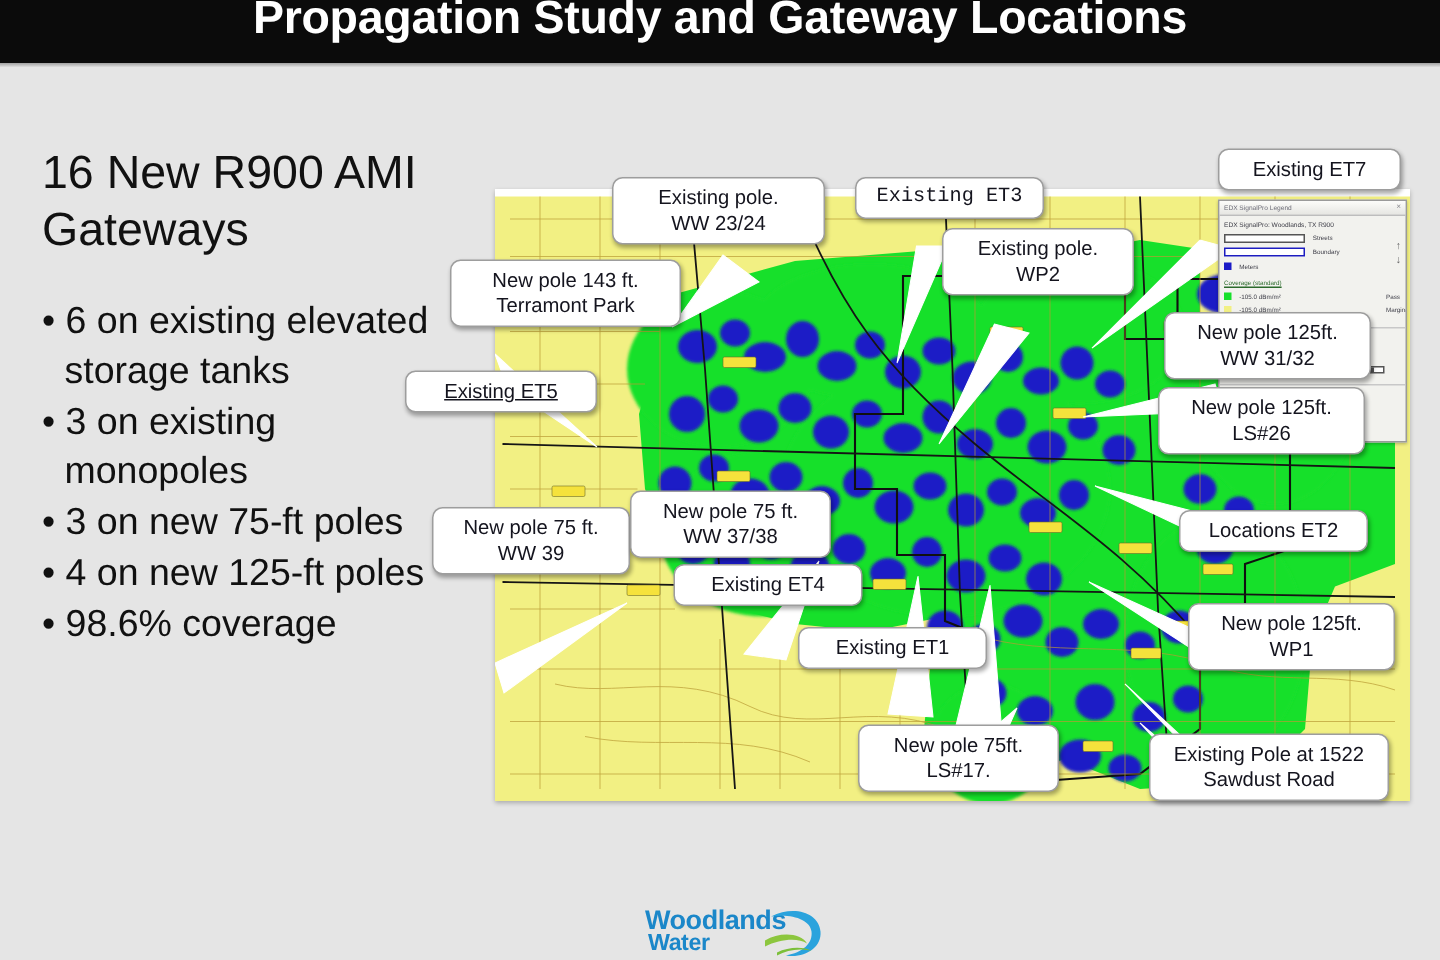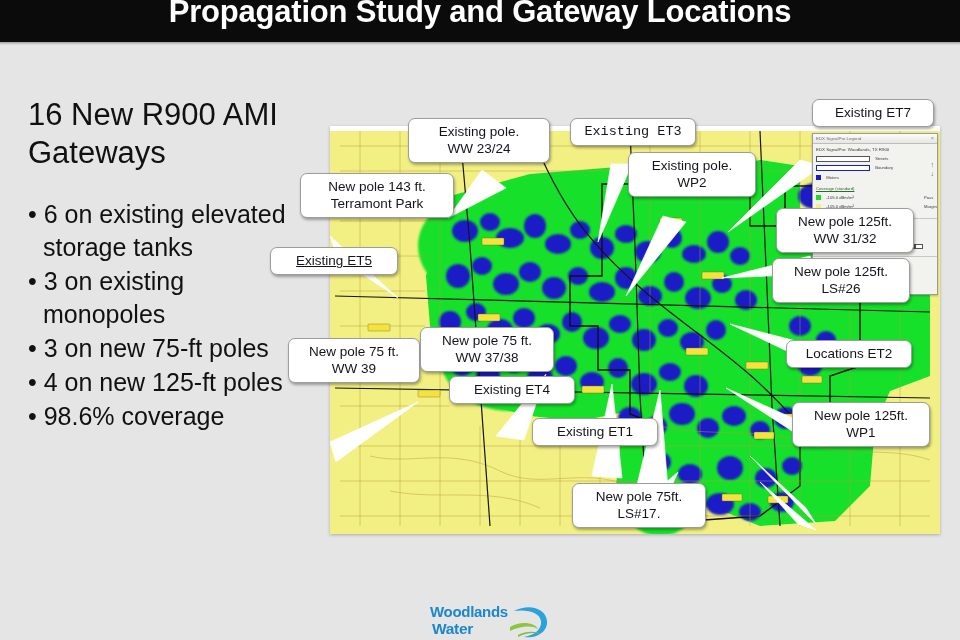--- a/index.html
+++ b/index.html
@@ -96,21 +96,21 @@
     padding:4px 9px 5px 9px;
     white-space:pre-line;
     z-index:6;
   }
 
   
   .logo{
     position:absolute;left:430px;top:603px;width:110px;height:40px;
   }
   .logo .lw1{
-    position:absolute;left:0;top:0;font-size:15px;font-weight:bold;color:#1b87c9;letter-spacing:-.3px;
+    position:absolute;left:0;top:0;font-size:18px;font-weight:bold;color:#1b87c9;letter-spacing:-.3px;
   }
   .logo .lw2{
     position:absolute;left:2px;top:17px;font-size:15.5px;font-weight:bold;color:#1b87c9;letter-spacing:-.3px;
   }
   .logo svg{position:absolute;left:78px;top:-2px;}
 </style>
 </head>
 <body>
 
 <div id="slide">
@@ -395,20 +395,22 @@
   <div class="callout" style="left:449px;top:376px;width:106px;">Existing ET4</div>
 
   <div class="callout" style="left:532px;top:382px;width:106px;margin-top:36px;">Existing ET1</div>
 
   <div class="callout" style="left:792px;top:402px;width:118px;">New pole 125ft.
 WP1</div>
 
   <div class="callout" style="left:572px;top:483px;width:114px;">New pole 75ft.
 LS#17.</div>
 
+  <div class="callout" style="left:766px;top:489px;width:140px;">Existing Pole at 1522
+Sawdust Road</div>
 
   <div class="logo">
     <span class="lw1">Woodlands</span>
     <span class="lw2">Water</span>
     <svg width="42" height="40" viewBox="0 0 42 40">
       <path d="M6,10 C22,2 38,8 39,20 C40,31 28,38 16,36 C27,34 34,28 33,20 C32,12 20,8 6,10 Z" fill="#2aa3dd"></path>
       <path d="M2,26 C12,20 26,21 30,28 C24,24 12,25 2,30 Z" fill="#8cc63e"></path>
       <path d="M10,34 C18,30 28,30 33,33 C26,31 17,32 10,36 Z" fill="#7bbf3a"></path>
     </svg>
   </div>

